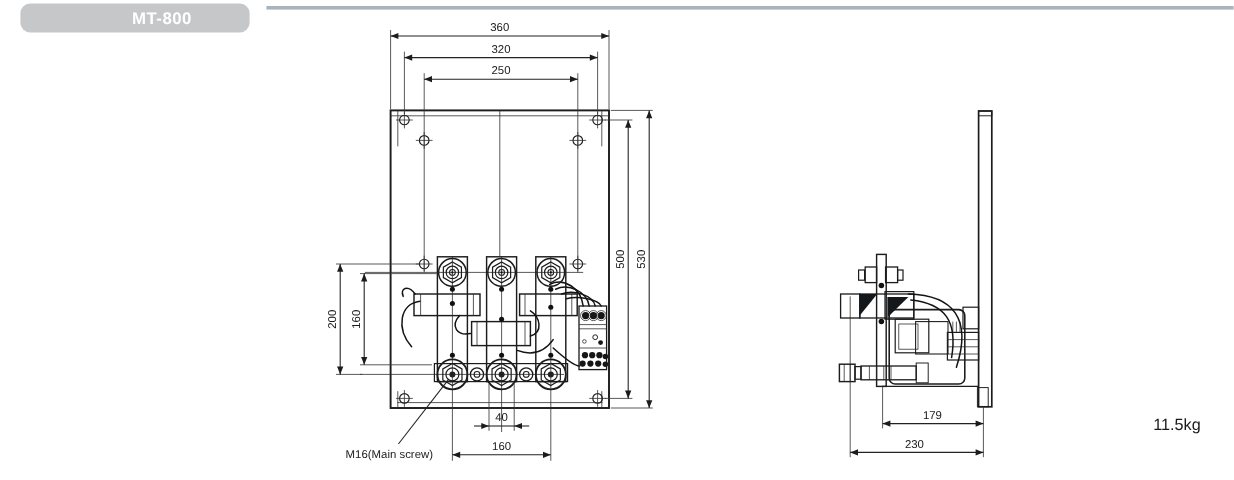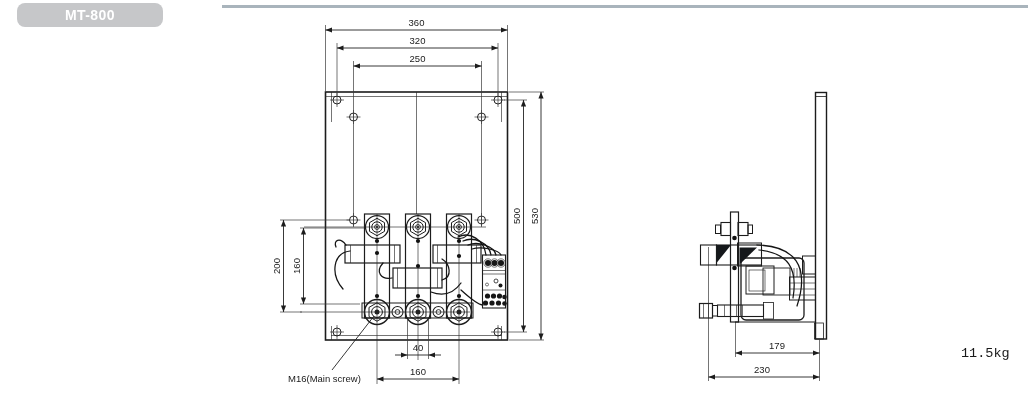--- a/index.html
+++ b/index.html
@@ -5,29 +5,29 @@
   html,body { margin:0; padding:0; }
   body {
     width:1028px; height:400px; position:relative; overflow:hidden;
     background:#ffffff;
     font-family:"Liberation Sans", sans-serif;
   }
   .badge {
     position:absolute; left:17px; top:3px; width:146px; height:24px;
     background:#c6c7c9; border-radius:8px;
     display:flex; align-items:center; justify-content:center;
-    color:#ffffff; font-weight:bold; font-size:14px; letter-spacing:.4px;
+    color:#ffffff; font-weight:bold; font-size:14px; letter-spacing:.4px;padding-left:45px;
   }
   .divider {
     position:absolute; left:222px; top:5px; right:0; height:2.5px;
     background:#a9b4bc;
   }
   .weight {
     position:absolute; left:961px; top:346px;
-    font-size:13.5px; color:#1a1a1a;font-family:Liberation Mono, monospace;
+    font-size:13.5px; color:#1a1a1a;
   }
   svg.drawing { position:absolute; left:0; top:0; }
   .dim {
     font-size:9.5px; fill:#1a1a1a; text-anchor:middle;
     font-family:"Liberation Sans", sans-serif;
   }
   .note {
     font-size:9.5px; fill:#1a1a1a; text-anchor:start;
     font-family:"Liberation Sans", sans-serif;
   }

